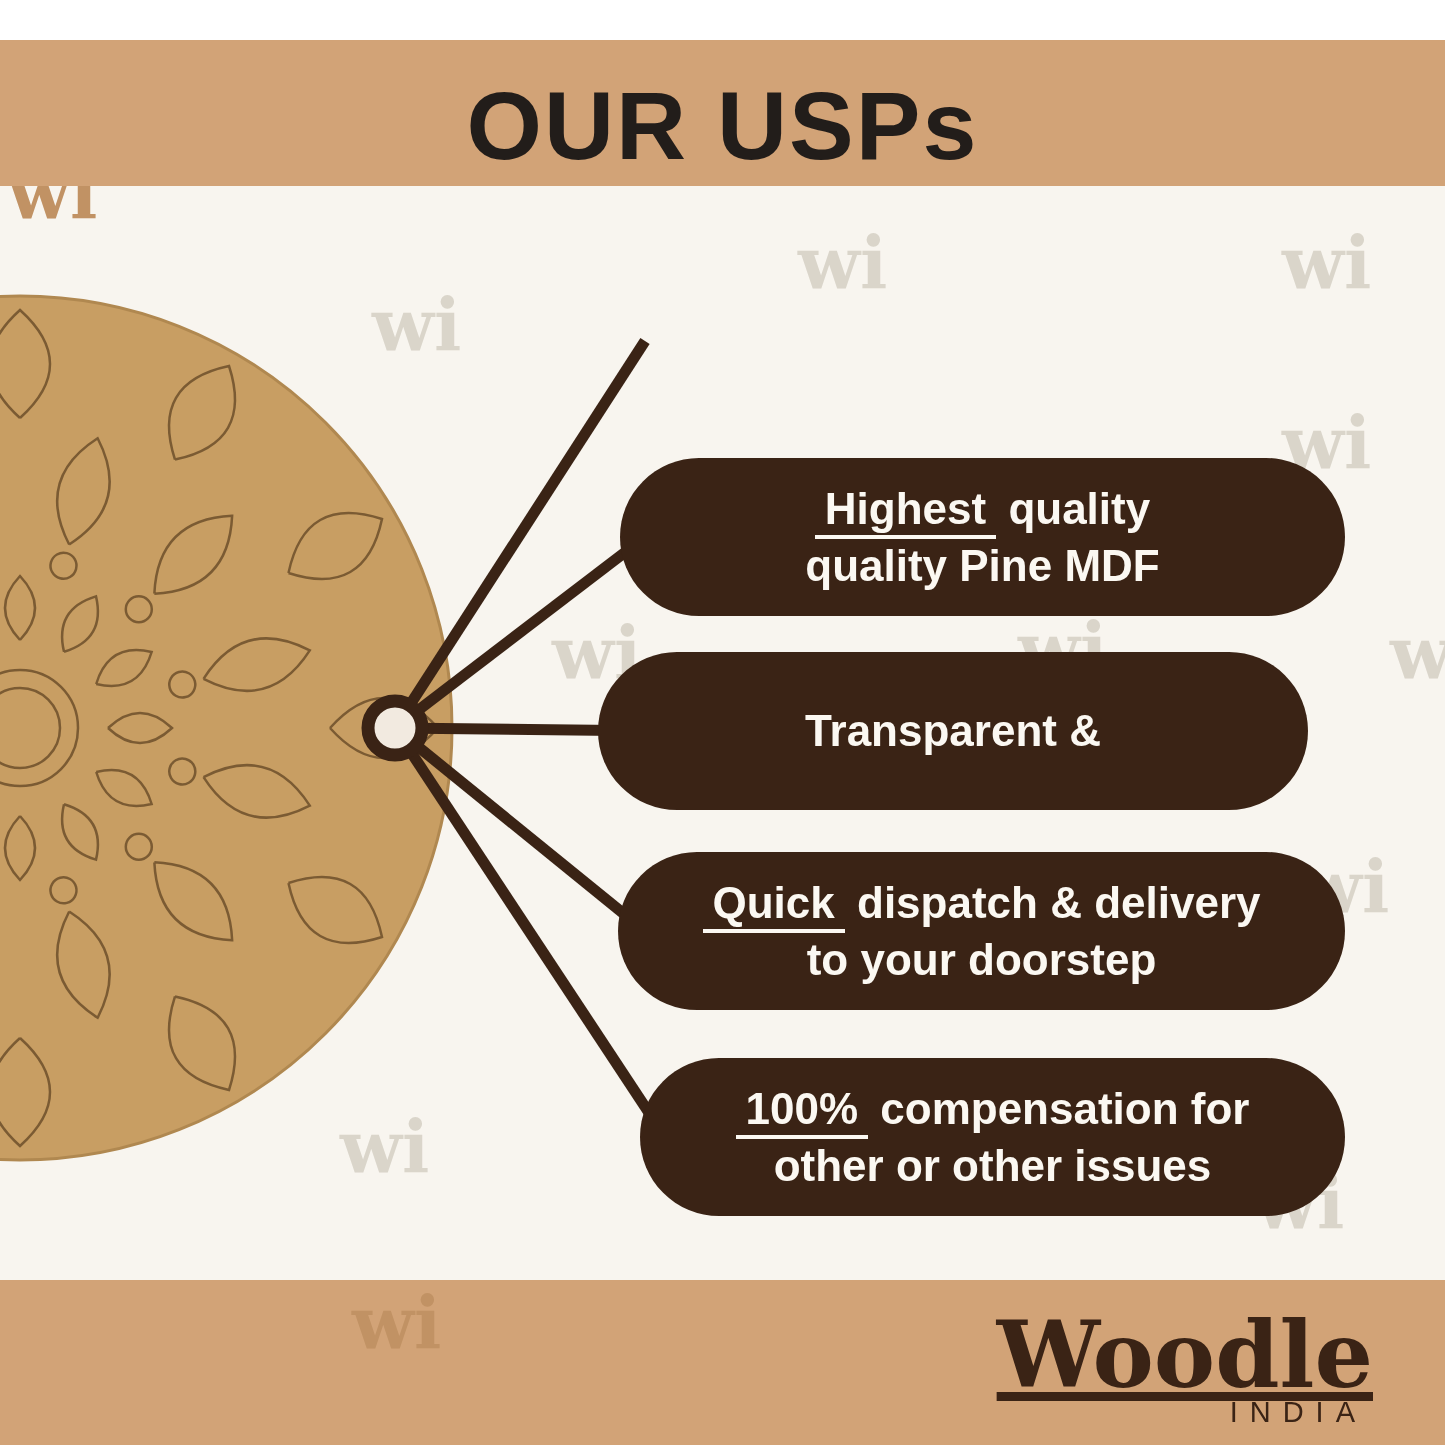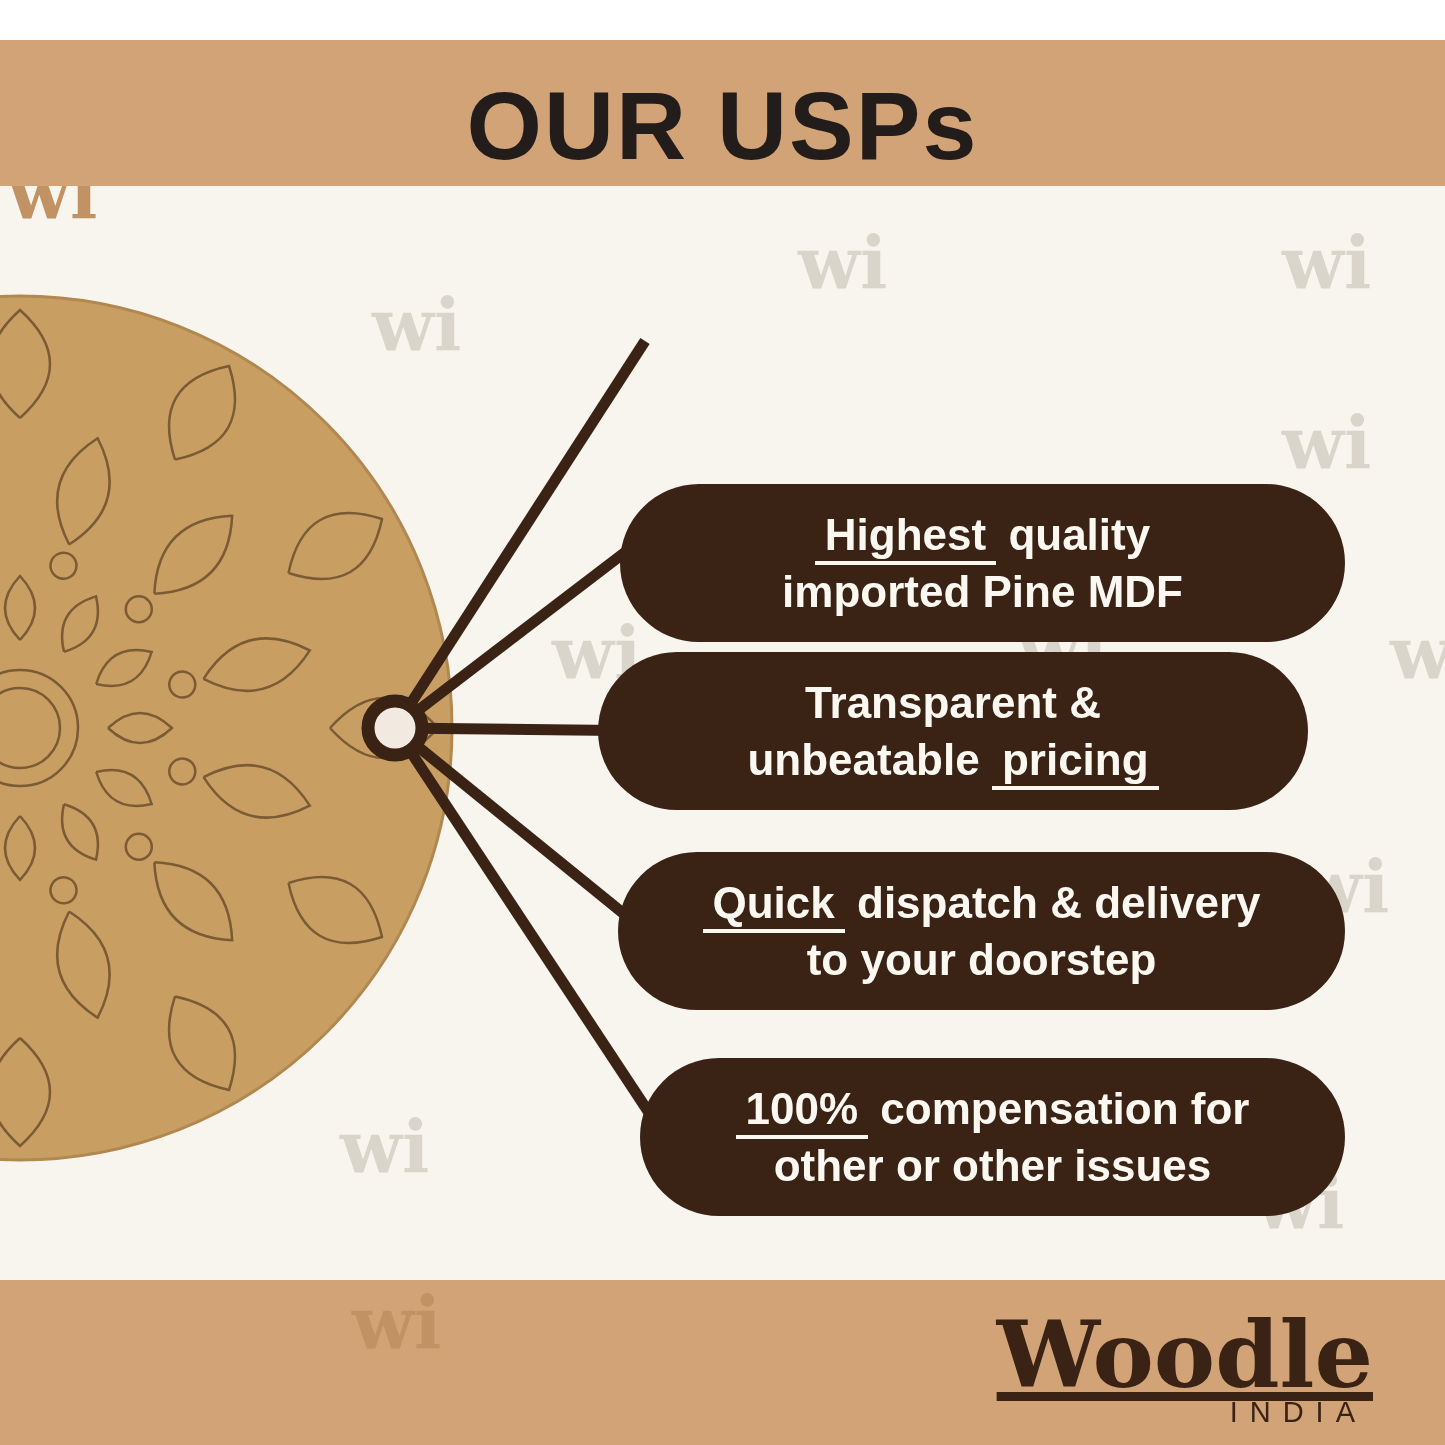--- a/index.html
+++ b/index.html
@@ -143,28 +143,27 @@
 
     <circle cx="395" cy="728" r="27" fill="#F2EAE0" stroke="#3A2315" stroke-width="13"></circle>
   </svg>
 
   <div class="top-strip"></div>
   <div class="header-band">
     <div class="page-title">OUR USPs</div>
   </div>
 
 
-  <div class="pill" style="left:620px;top:484px;width:725px;height:158px;align-items:center;">
+  <div class="pill" style="left:620px;top:458px;width:725px;height:158px;align-items:center;">
     <div class="line"><span></span><span class="u">Highest</span><span> quality</span></div>
-    <div class="line"><span>imported Pine MDF</span><span></span></div>
+    <div class="line"><span>quality Pine MDF</span><span></span></div>
   </div>
 
   <div class="pill" style="left:598px;top:652px;width:710px;height:158px;">
     <div class="line"><span>Transparent &amp;</span><span></span></div>
-    <div class="line"><span>unbeatable </span><span class="u">pricing</span><span></span></div>
   </div>
 
   <div class="pill" style="left:618px;top:852px;width:727px;height:158px;">
     <div class="line"><span></span><span class="u">Quick</span><span> dispatch &amp; delivery</span></div>
     <div class="line"><span>to your doorstep</span><span></span></div>
   </div>
 
   <div class="pill" style="left:640px;top:1058px;width:705px;height:158px;text-align:right;">
     <div class="line"><span></span><span class="u">100%</span><span> compensation for</span></div>
     <div class="line"><span>other or other issues</span><span></span></div>

